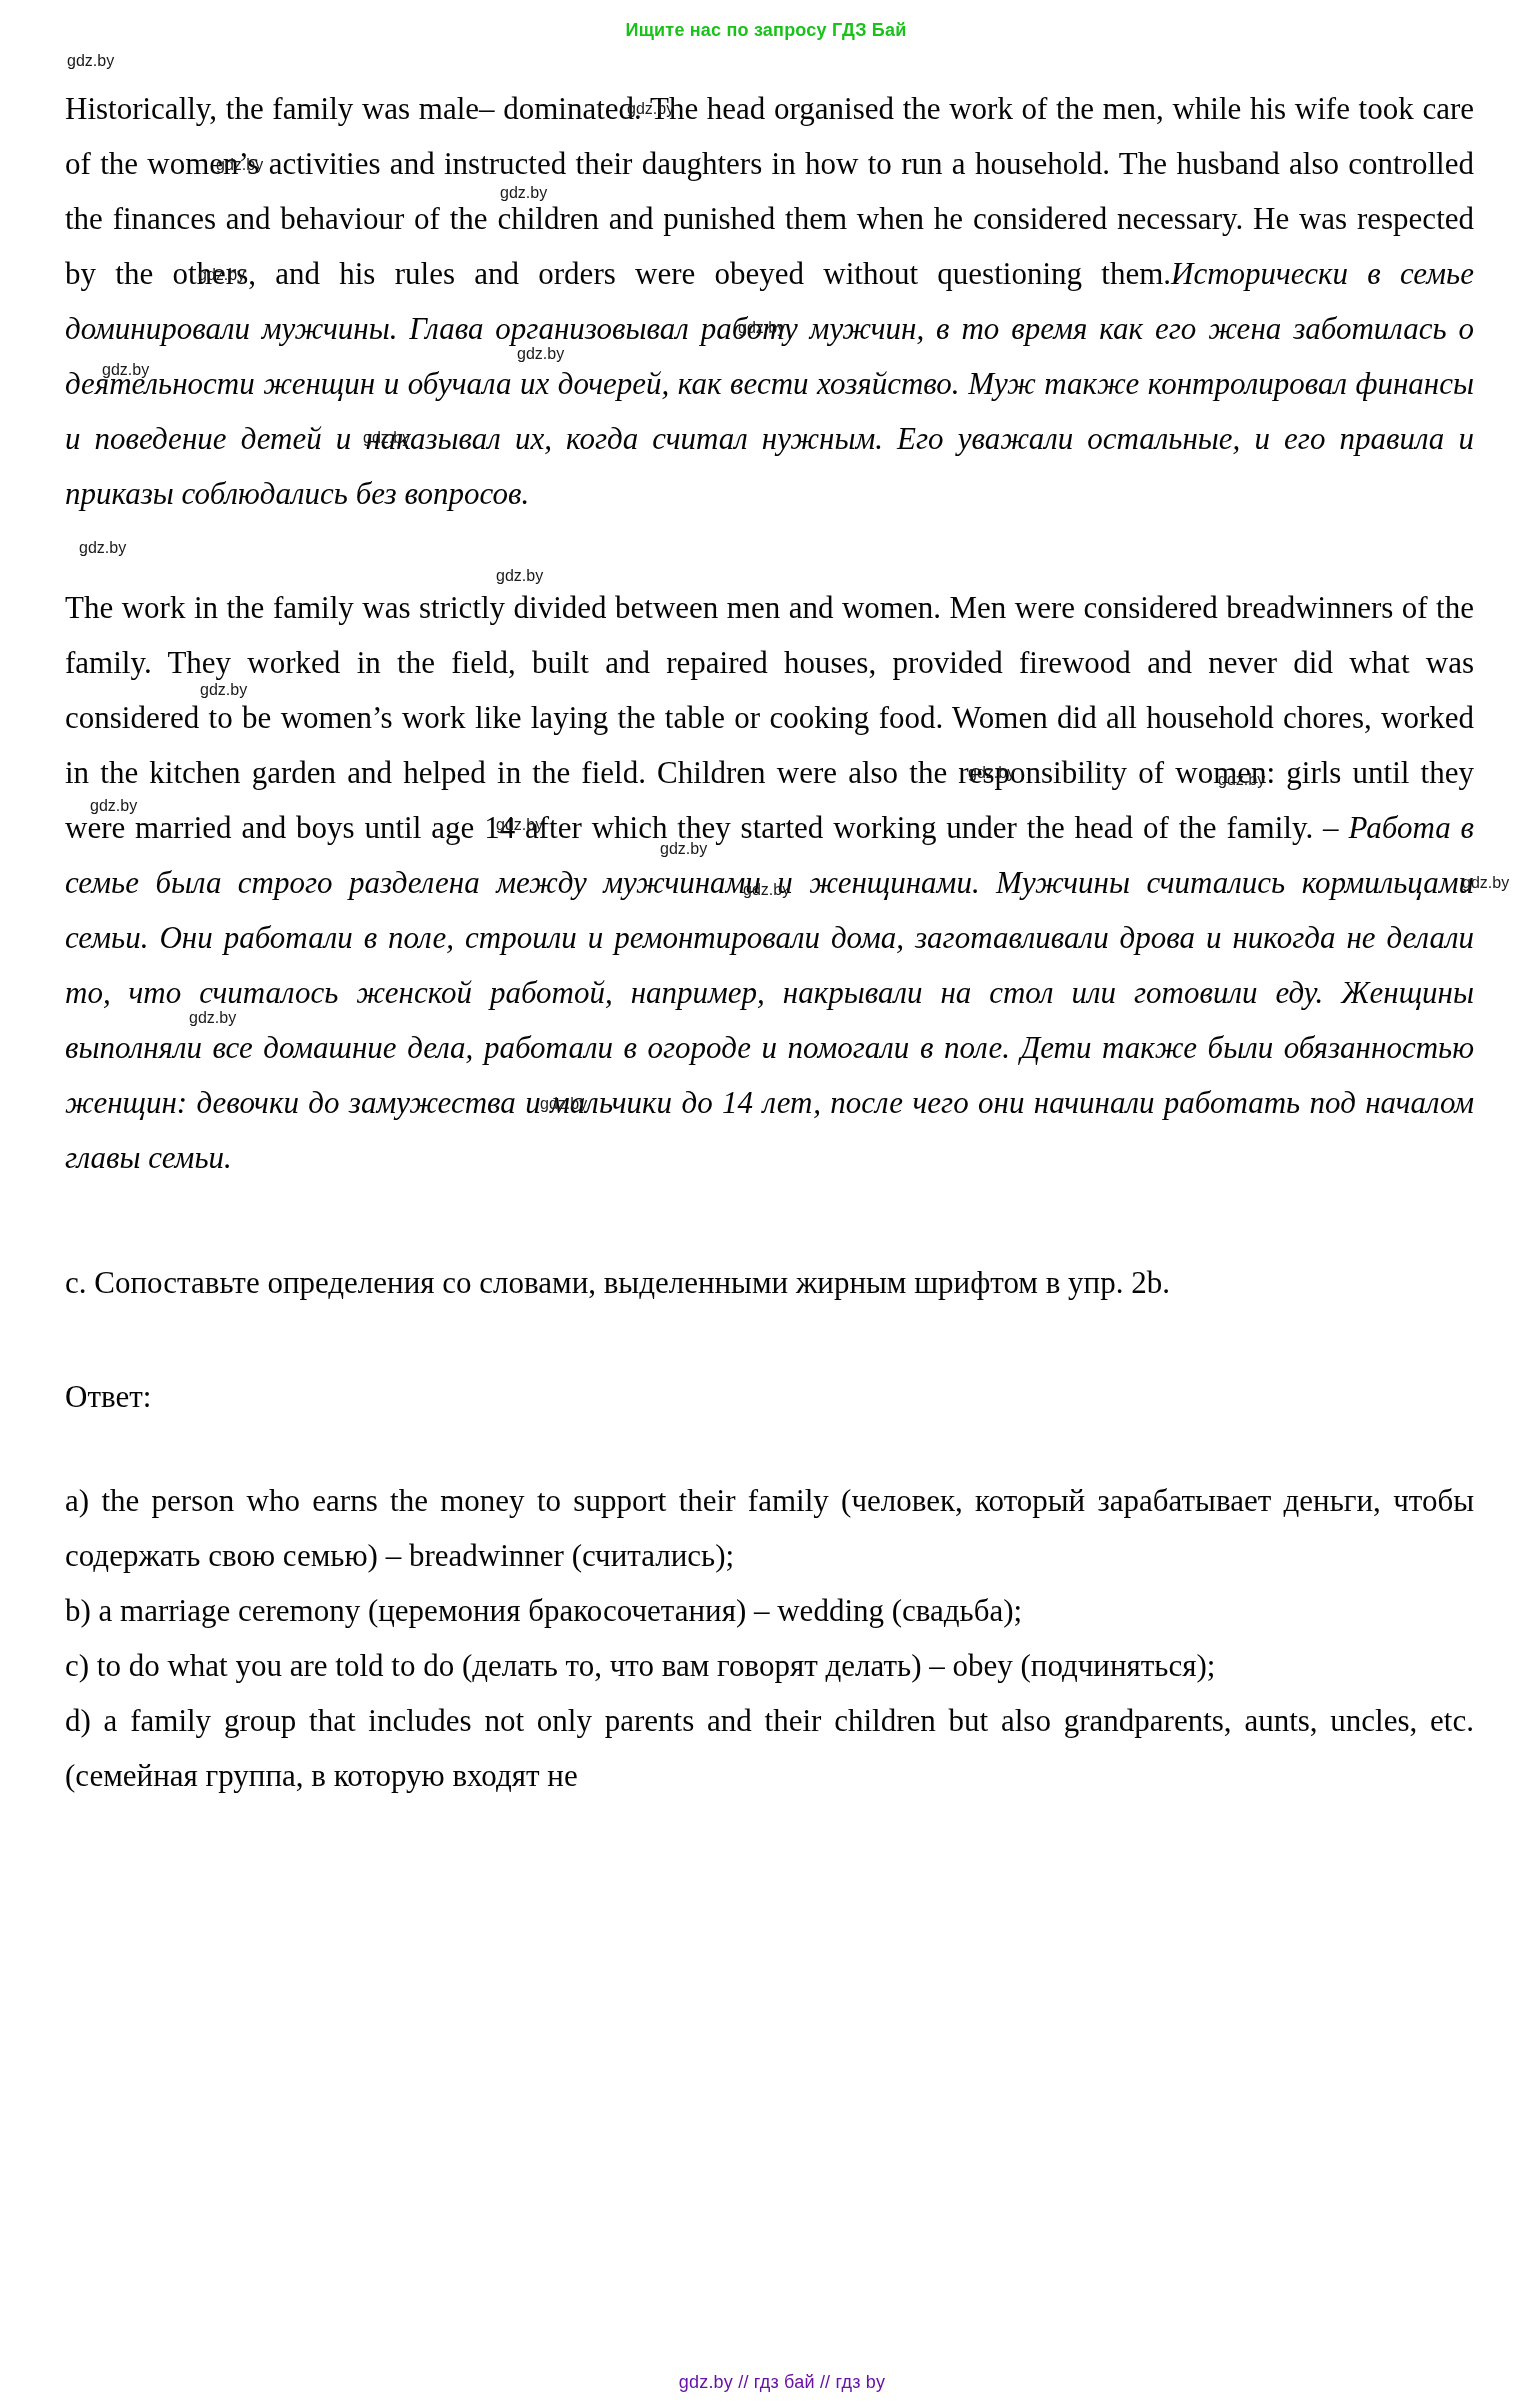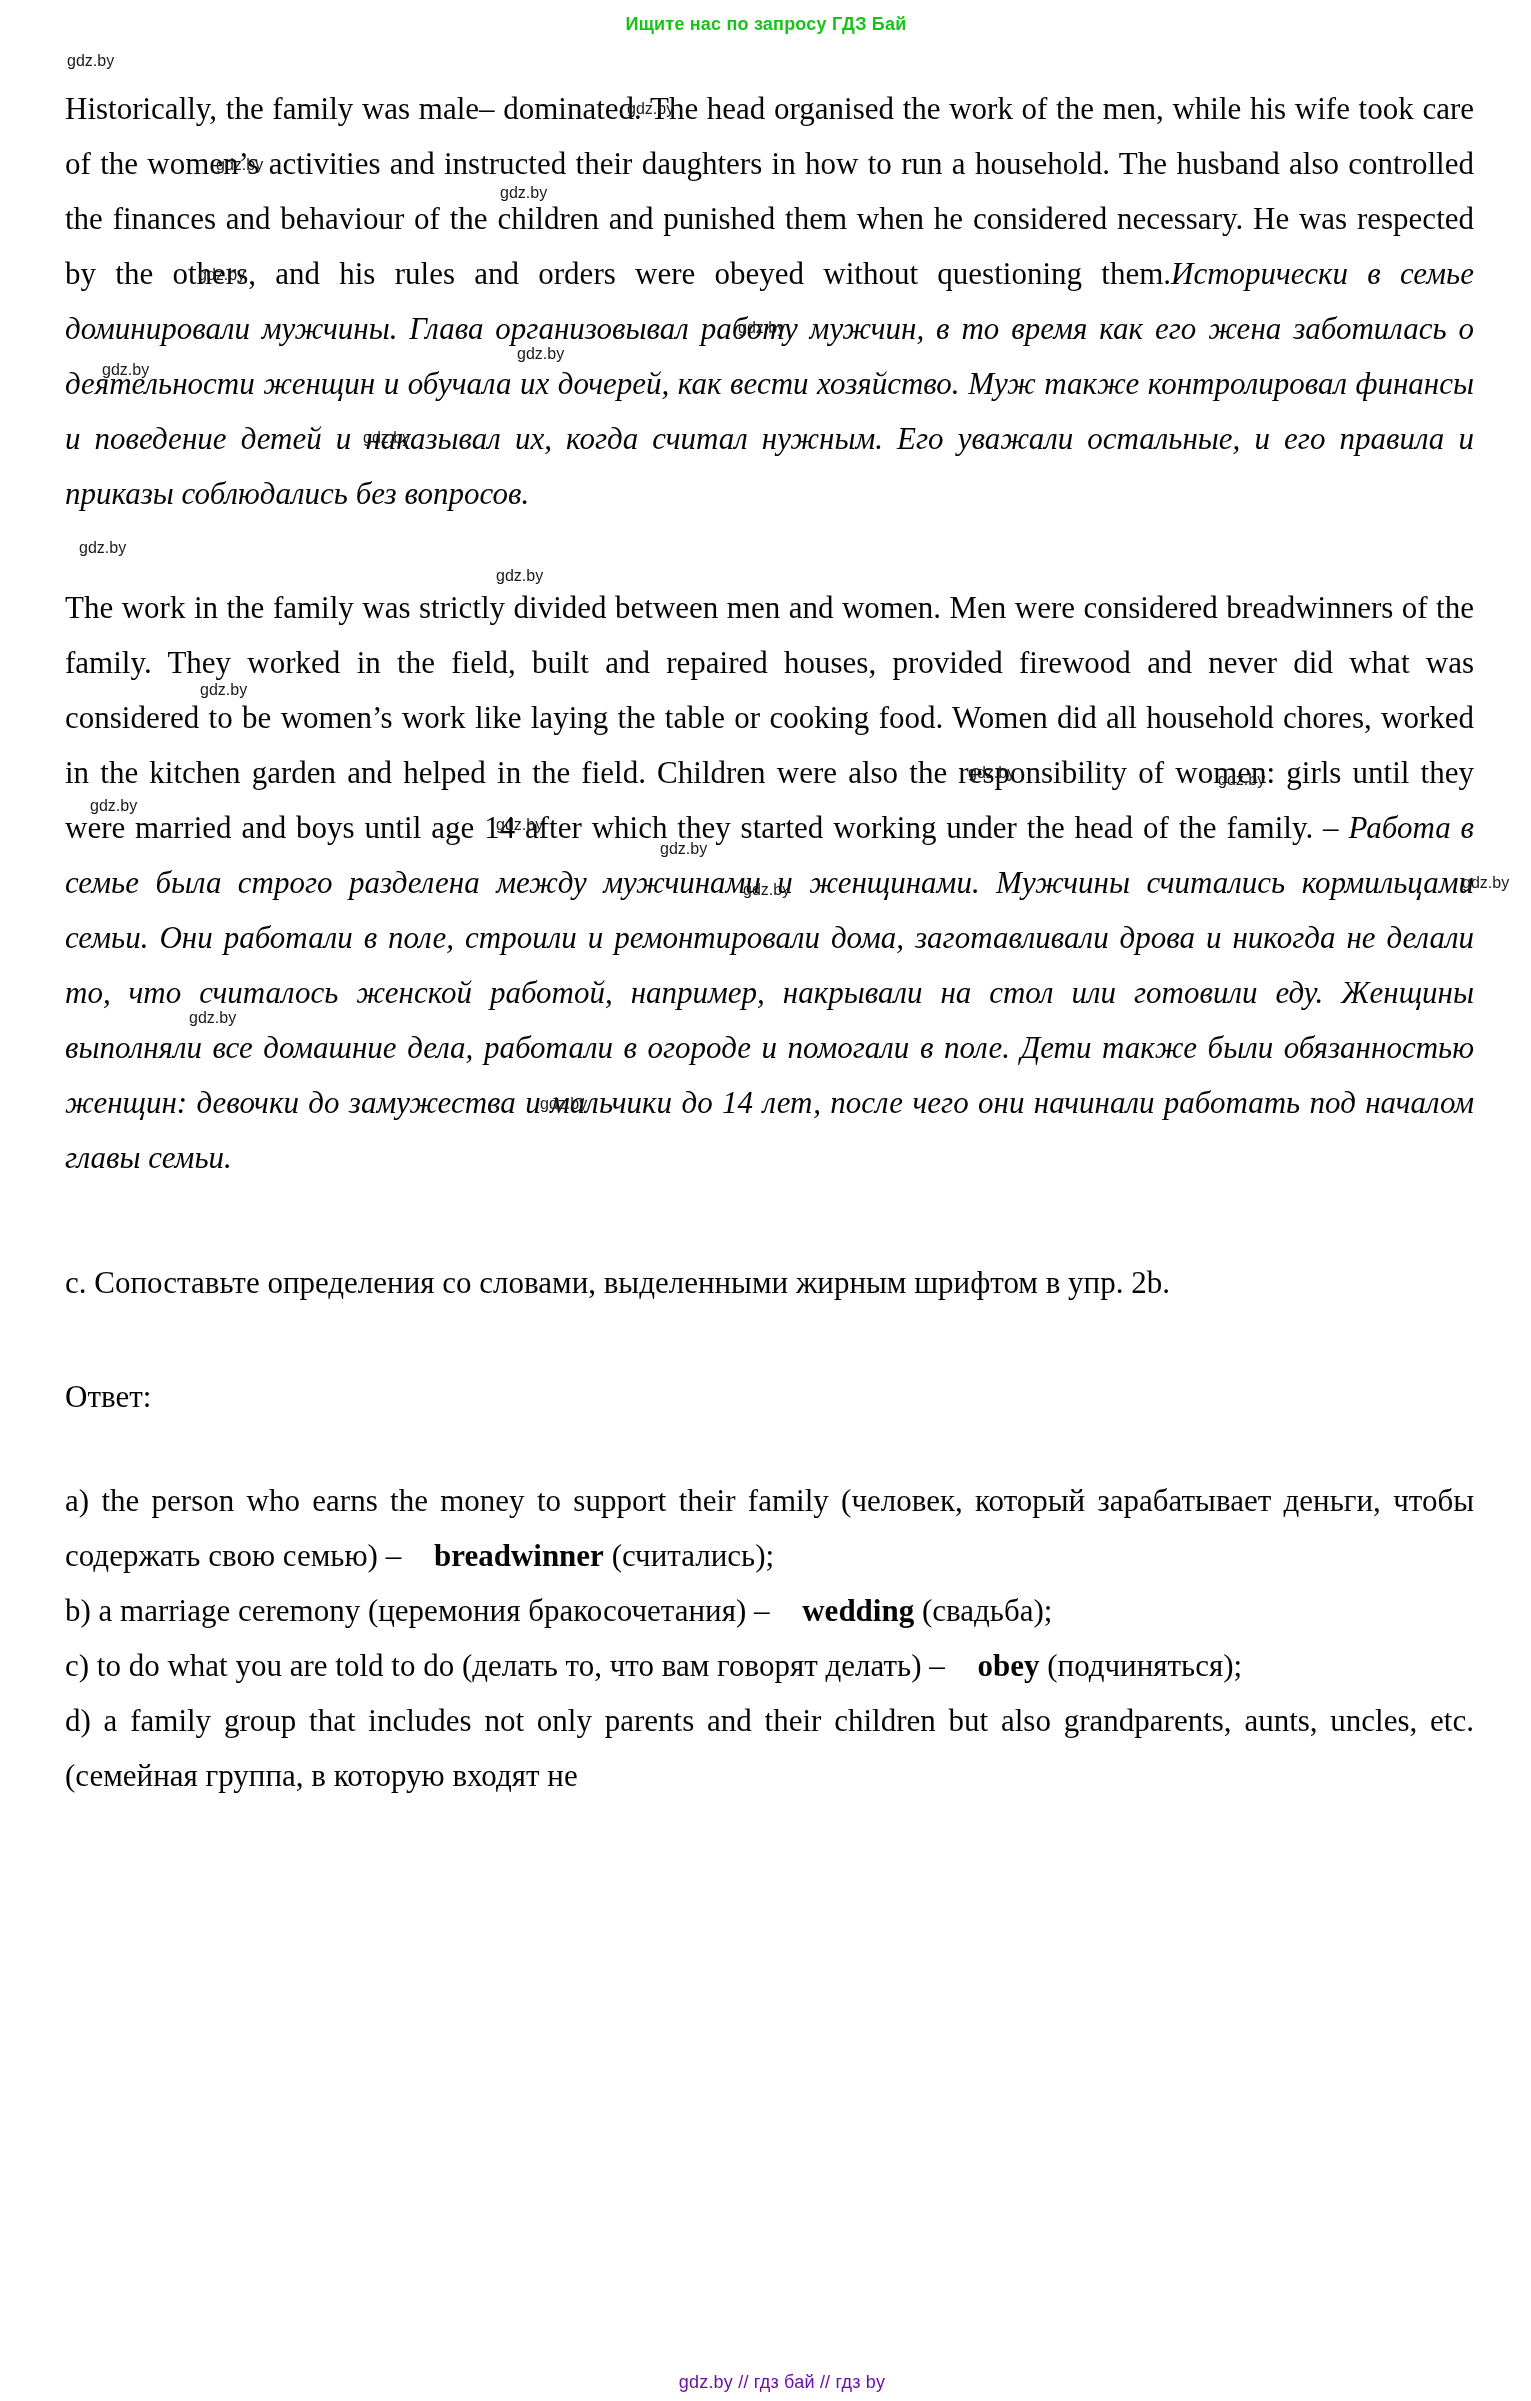--- a/index.html
+++ b/index.html
@@ -9,21 +9,21 @@
     height: 2401px;
     background: #ffffff;
     font-family: "Liberation Serif", "DejaVu Serif", serif;
     position: relative;
     overflow: hidden;
   }
 
   
   .promo-banner {
     position: absolute;
-    top: 14px;
+    top: 20px;
     left: 0;
     width: 1532px;
     text-align: center;
     font-family: "Liberation Sans", sans-serif;
     font-size: 18px;
     font-weight: 700;
     color: #19c219;
     letter-spacing: 0.2px;
   }
 
@@ -39,21 +39,21 @@
     margin: 0;
     font-size: 31px;
     line-height: 55px;
     text-align: justify;
     text-justify: inter-word;
     color: #050505;
     letter-spacing: 0px;
   }
 
   .ru { font-style: italic; }
-  .bold { font-weight: 700; margin-left: 25px; }
+  .bold { font-weight: 400; }
   .gap-md  { height: 49px; }
   .gap-lg  { height: 59px; }
   .gap-xl  { height: 70px; }
 
   .answer-line {
     margin: 0;
     font-size: 31px;
     line-height: 55px;
     text-align: justify;
     color: #050505;

